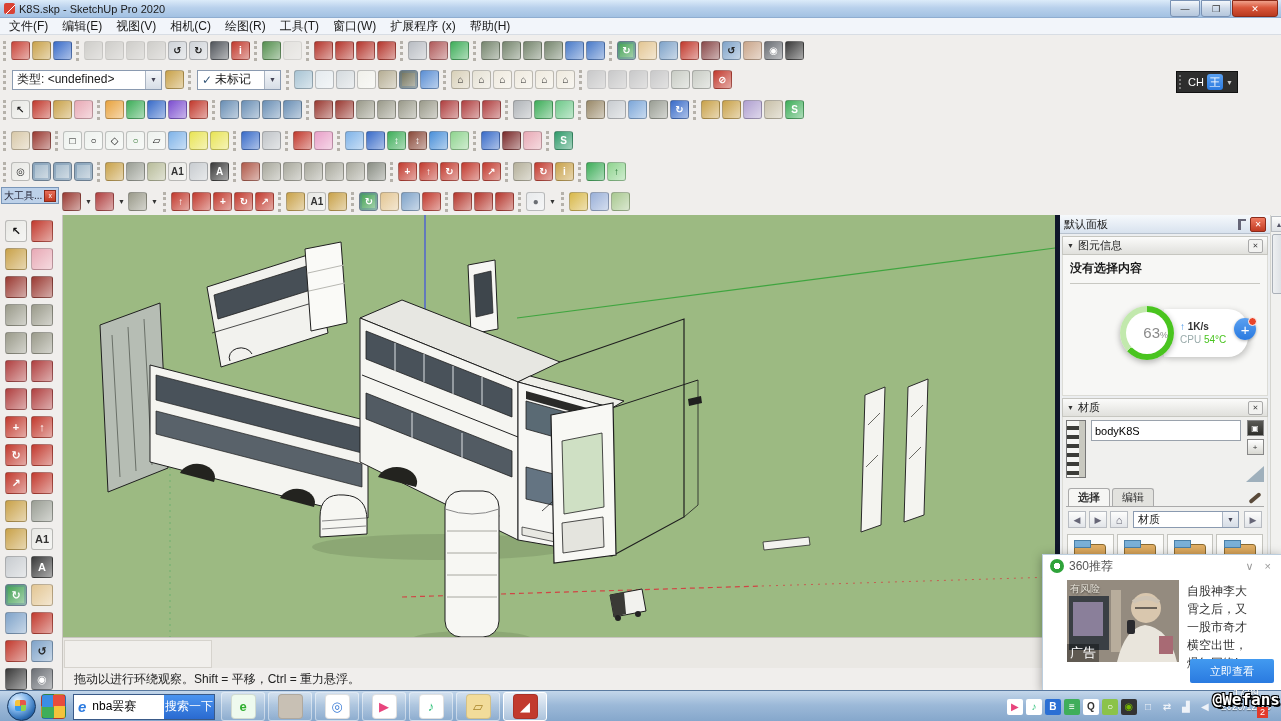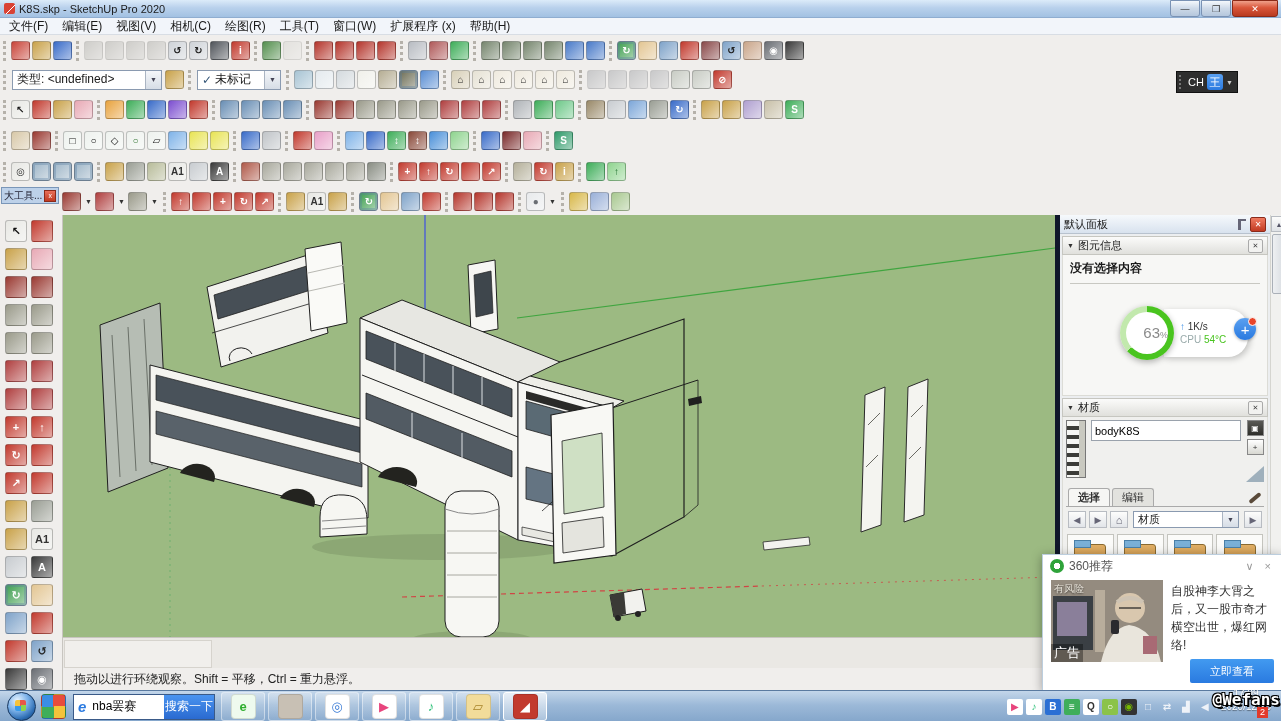--- a/index.html
+++ b/index.html
@@ -102,34 +102,34 @@
   .ball{position:absolute;left:1120px;top:306px;z-index:8;display:flex;align-items:center}
   .ring{width:54px;height:54px;border-radius:50%;background:conic-gradient(#49c41f 0 63%,#c2e9ad 63% 100%);
         display:flex;align-items:center;justify-content:center;box-shadow:0 2px 6px rgba(0,0,0,.3)}
   .ring-in{width:42px;height:42px;background:#fff;border-radius:50%;display:flex;align-items:baseline;justify-content:flex-end;
            font-size:15px;color:#8a8a8a;padding-top:12px;box-sizing:border-box}
   .ring-in small{font-size:9px}
   .pill{position:relative;height:40px;background:#fff;border-radius:0 20px 20px 0;margin-left:-10px;
         padding:4px 22px 4px 16px;box-shadow:2px 2px 6px rgba(0,0,0,.22);font-size:10px;display:flex;flex-direction:column;
         justify-content:center;gap:2px;z-index:-1}
   .pill .up{color:#3a8ee6;font-weight:bold}
-  .pill .spd{color:#333;font-weight:normal}
+  .pill .spd{color:#333;font-weight:bold}
   .pill .cpu{color:#9aa}
   .pill .tmp{color:#49c41f}
   .plusball{position:absolute;right:-8px;top:9px;width:22px;height:22px;border-radius:50%;background:linear-gradient(#5aa0f0,#2a7ae0);
             color:#fff;display:flex;align-items:center;justify-content:center;font-size:15px;box-shadow:0 1px 3px rgba(0,0,0,.3)}
   .plusball:after{content:"";position:absolute;right:-1px;top:-1px;width:7px;height:7px;border-radius:50%;background:#e8452a;border:1px solid #fff}
   
   .popup{position:absolute;left:1042px;top:554px;width:238px;height:135px;background:#fff;border:1px solid #bccede;
          box-shadow:0 2px 10px rgba(0,0,0,.35);z-index:9}
   .pop-head{height:22px;display:flex;align-items:center;gap:5px;padding:0 7px}
   .logo360{width:14px;height:14px;border-radius:50%;background:radial-gradient(circle at 50% 50%,#fff 0 3px,#2fa33a 3px)}
   .pop-title{font-size:12px;color:#555;flex:1}
   .pop-min,.pop-close{color:#999;font-size:11px;padding:0 3px}
-  .pop-body{display:flex;gap:8px;padding:3px 8px}
+  .pop-body{display:flex;gap:8px;padding:3px 24px}
   .pop-img{position:relative;width:112px;height:82px;overflow:hidden;background:#958c80}
   .pop-img svg{display:block}
   .risk-tag{position:absolute;left:3px;top:2px;color:#e8e4da;font-size:10px;text-shadow:0 1px 2px rgba(0,0,0,.6)}
   .ad-tag{position:absolute;left:0;bottom:0;color:#fff;font-size:13px;background:rgba(0,0,0,.35);padding:0 3px}
   .pop-text{flex:1;font-size:12px;color:#333;line-height:1.5;padding-top:2px}
   .pop-btn{position:absolute;right:7px;bottom:7px;width:84px;height:24px;background:linear-gradient(#429af0,#2a7ae0);
            color:#fff;font-size:11px;display:flex;align-items:center;justify-content:center;border-radius:2px}
   
   .taskbar{position:absolute;left:0;top:690px;width:1281px;height:31px;z-index:10;display:flex;align-items:center;
            background:linear-gradient(#c3d6ea,#9cb9d8 45%,#84a6cb);border-top:1px solid #5a7aa0}

